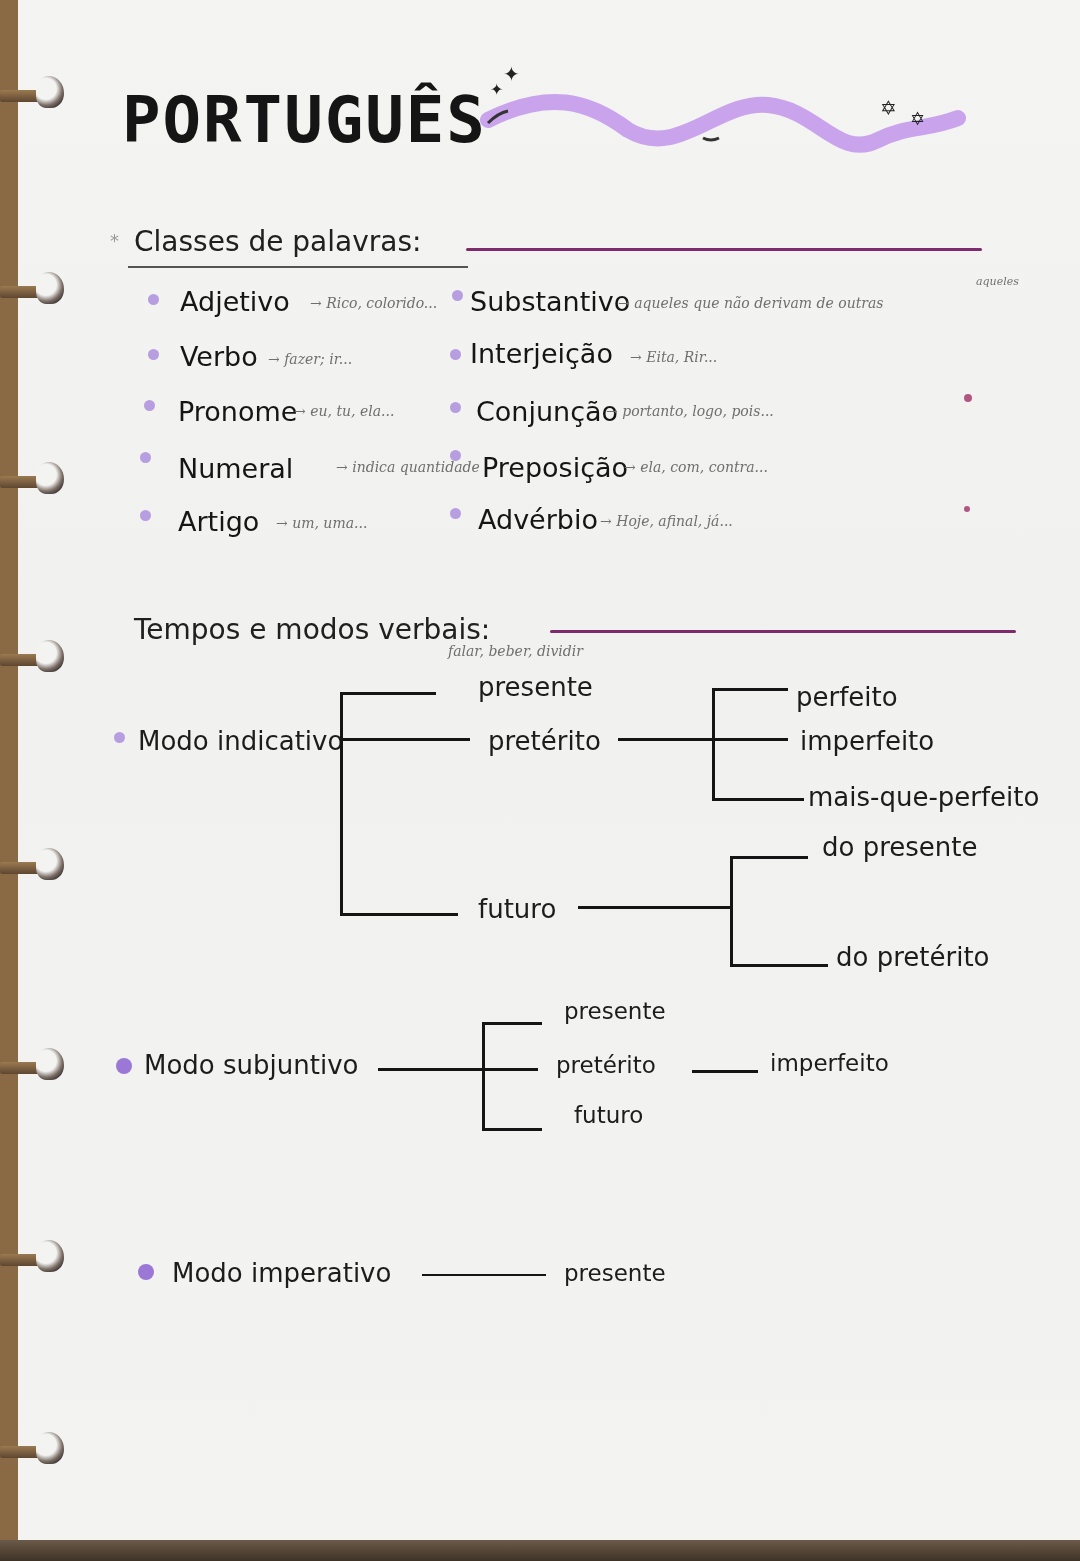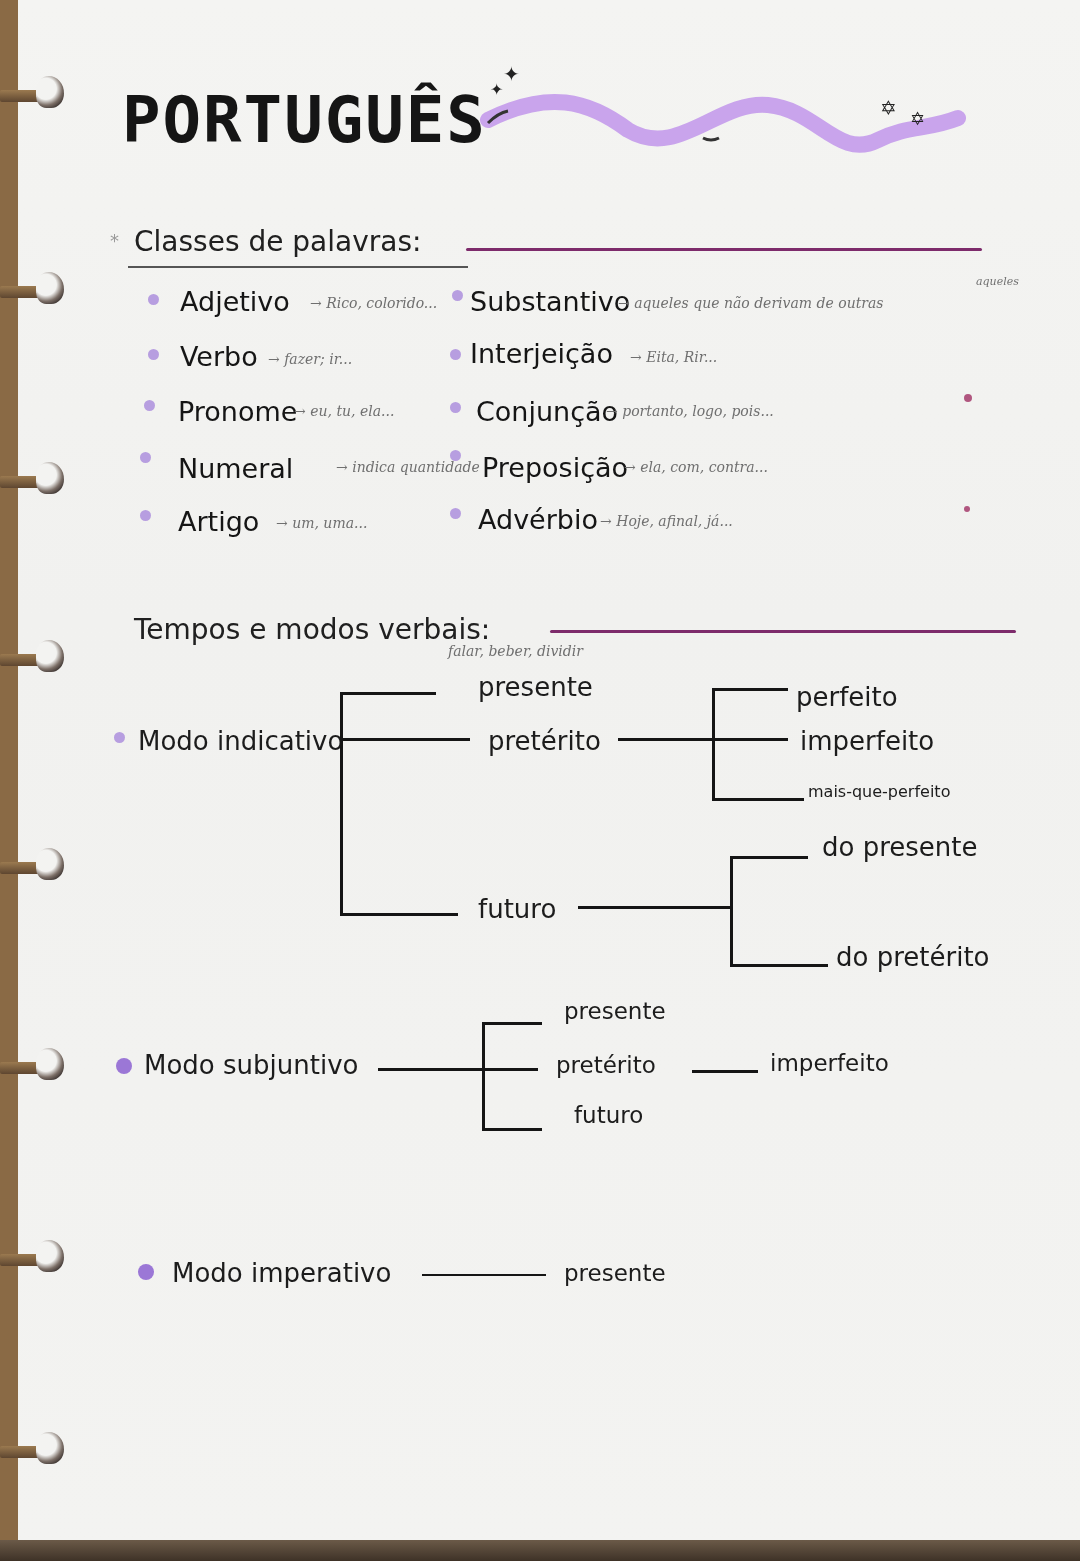--- a/index.html
+++ b/index.html
@@ -131,21 +131,21 @@
   <div class="hw node" style="left:470px; top:728px;">pretérito</div>
   <div class="hw node" style="left:460px; top:896px;">futuro</div>
 
   <div class="line-h" style="left:600px; top:738px; width:96px;"></div>
   <div class="line-v" style="left:694px; top:688px; height:112px;"></div>
   <div class="line-h" style="left:694px; top:688px; width:76px;"></div>
   <div class="line-h" style="left:694px; top:738px; width:76px;"></div>
   <div class="line-h" style="left:694px; top:798px; width:92px;"></div>
   <div class="hw node" style="left:778px; top:676px;margin-top:8px;">perfeito</div>
   <div class="hw node" style="left:782px; top:728px;">imperfeito</div>
-  <div class="hw node" style="left:790px; top:784px; font-size:16px;">mais-que-perfeito</div>
+  <div class="hw node" style="left:790px; top:784px; font-size:26px;">mais-que-perfeito</div>
 
   <div class="line-h" style="left:560px; top:906px; width:154px;"></div>
   <div class="line-v" style="left:712px; top:856px; height:110px;"></div>
   <div class="line-h" style="left:712px; top:856px; width:78px;"></div>
   <div class="line-h" style="left:712px; top:964px; width:98px;"></div>
   <div class="hw node" style="left:804px; top:834px;">do presente</div>
   <div class="hw node" style="left:818px; top:944px;">do pretérito</div>
 
   <div class="bullet big" style="left:98px; top:1058px;"></div>
   <div class="hw node" style="left:126px; top:1052px;">Modo subjuntivo</div>

